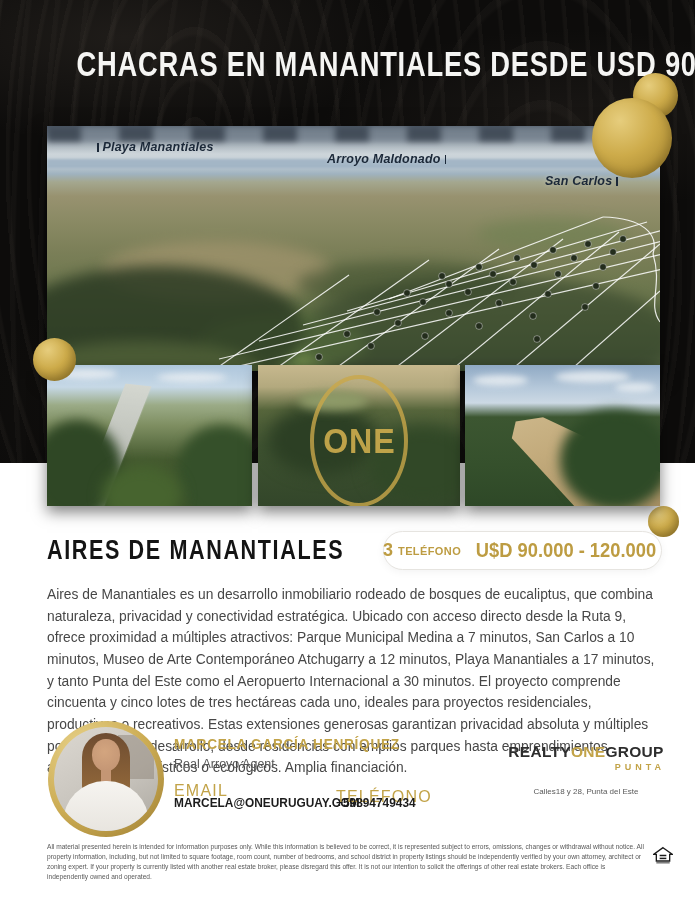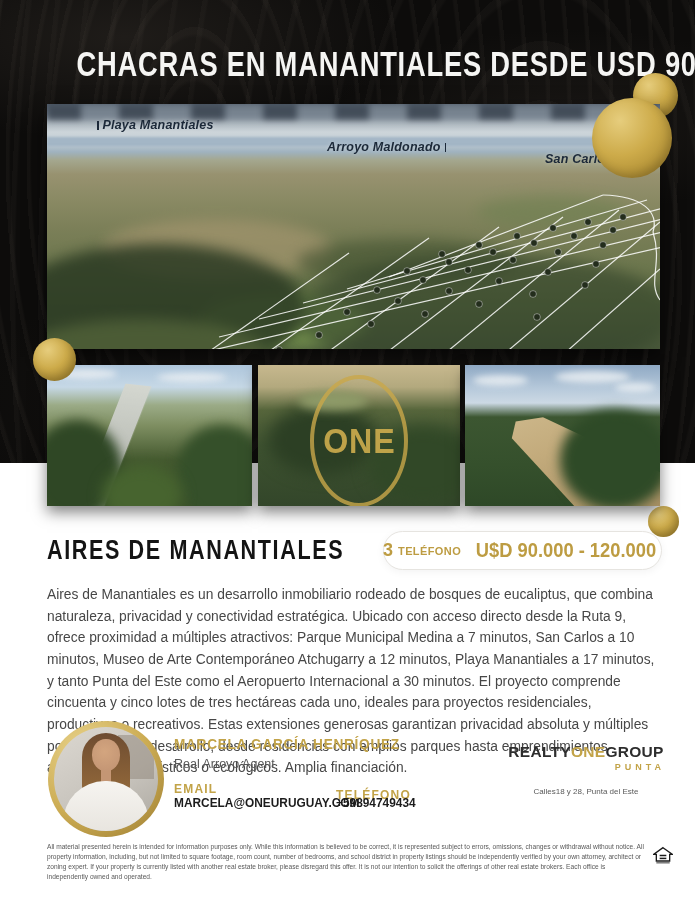--- a/index.html
+++ b/index.html
@@ -30,21 +30,21 @@
     background:radial-gradient(circle at 35% 28%, #e6cd7d, #cdab4a 45%, #ab8a31 82%, #93772a);
     box-shadow:inset -3px -4px 8px rgba(0,0,0,.18);
   }
   .gc-top-small { left:633px; top:73px; width:45px; height:45px; z-index:3; }
   .gc-top-big   { left:592px; top:98px; width:80px; height:80px; z-index:4; }
   .gc-left-mid  { left:33px;  top:338px; width:43px; height:43px; z-index:6; }
   .gc-bot-small { left:648px; top:506px; width:31px; height:31px; z-index:2; }
 
   
   .main-photo {
-    position:absolute; left:47px; top:104px; width:613px; height:245px;
+    position:absolute; left:47px; top:126px; width:613px; height:245px;
     overflow:hidden; z-index:3; box-shadow:0 8px 18px rgba(0,0,0,.55);
     background:linear-gradient(180deg,
       #515d6b 0px, #76828f 10px, #aab4bc 18px, #cdd5da 28px,
       #c2cdd5 38px, #9fb2bf 48px, #a4a78f 56px, #989270 70px,
       #8a8a64 95px, #7b7f58 125px, #6d774e 160px, #5b6a42 200px, #48573a 245px);
   }
   .mp-patch { position:absolute; border-radius:50%; filter:blur(7px); }
   .mp-clouds { position:absolute; left:0; top:0; width:100%; height:16px;
     background:repeating-linear-gradient(90deg, rgba(62,72,84,.9) 0 34px, rgba(120,132,144,.75) 34px 72px);
     filter:blur(3px); }
@@ -119,21 +119,21 @@
   .ap-face { position:absolute; left:37%; top:12%; width:26%; height:30%; border-radius:50%;
     background:radial-gradient(circle at 45% 40%, #d3a57f, #c09272); }
   .ap-blouse { position:absolute; left:9%; top:52%; width:82%; height:52%;
     border-radius:42px 42px 0 0; background:linear-gradient(180deg,#f6f4f0,#e7e4de); }
   .ap-neck { position:absolute; left:45%; top:38%; width:10%; height:16%; background:#c49674; }
 
   .agent-name { position:absolute; left:174px; top:735px; color:#c2a348;
     font-size:15.5px; font-weight:700; letter-spacing:.8px;
     transform:scaleX(.88); transform-origin:left; white-space:nowrap; }
   .agent-role { position:absolute; left:174px; top:757px; color:#565656; font-size:12.5px; }
-  .contact-label { position:absolute; color:#c2a348; font-size:12px; font-weight:700; letter-spacing:1.2px; }
+  .contact-label { position:absolute; color:#c2a348; font-size:16px; font-weight:400; letter-spacing:1.2px; }
   .contact-value { position:absolute; color:#1c1c1c; font-size:13.5px; font-weight:800;
     transform:scaleX(.88); transform-origin:left; white-space:nowrap; }
   .email-label { left:174px; top:782px; }
   .email-value { left:174px; top:795px; }
   .phone-label { left:336px; top:788px; }
   .phone-value { left:336px; top:795px; }
 
   
   .brand { position:absolute; left:497px; top:743px; width:178px; text-align:center; }
   .brand-line { font-size:15.5px; font-weight:600; color:#2d2d2d; letter-spacing:.3px; white-space:nowrap; }
@@ -218,21 +218,21 @@
           <circle cx="378" cy="210" r="3.4"></circle>
         <circle cx="432" cy="200" r="3.4"></circle>
           <circle cx="486" cy="190" r="3.4"></circle>
           <circle cx="538" cy="181" r="3.4"></circle>
         <circle cx="232" cy="246" r="3.4"></circle>
           <circle cx="490" cy="213" r="3.4"></circle>
       </g>
     </svg>
 
     <div class="map-label" style="left:46px; top:14px;"><span class="tick"></span><span>Playa Manantiales</span></div>
-    <div class="map-label" style="left:280px; top:26px;margin-top:10px;"><span>Arroyo Maldonado</span><span class="tick"></span></div>
+    <div class="map-label" style="left:280px; top:26px;"><span>Arroyo Maldonado</span><span class="tick"></span></div>
     <div class="map-label" style="left:498px; top:48px;"><span>San Carlos</span><span class="tick"></span></div>
   </div>
 
   <div class="thumb thumb-1">
     <div class="t-cloud" style="left:10px;top:4px;width:60px;height:10px;"></div>
     <div class="t-cloud" style="left:110px;top:8px;width:70px;height:9px;"></div>
     <div class="t-road1"></div>
     <div class="t-trees" style="left:-15px;top:55px;width:90px;height:100px;background:#2f4725;filter:blur(6px);"></div>
     <div class="t-trees" style="left:130px;top:60px;width:90px;height:95px;background:#35502a;filter:blur(6px);"></div>
     <div class="t-trees" style="left:55px;top:100px;width:80px;height:60px;background:#47642f;filter:blur(7px);"></div>

